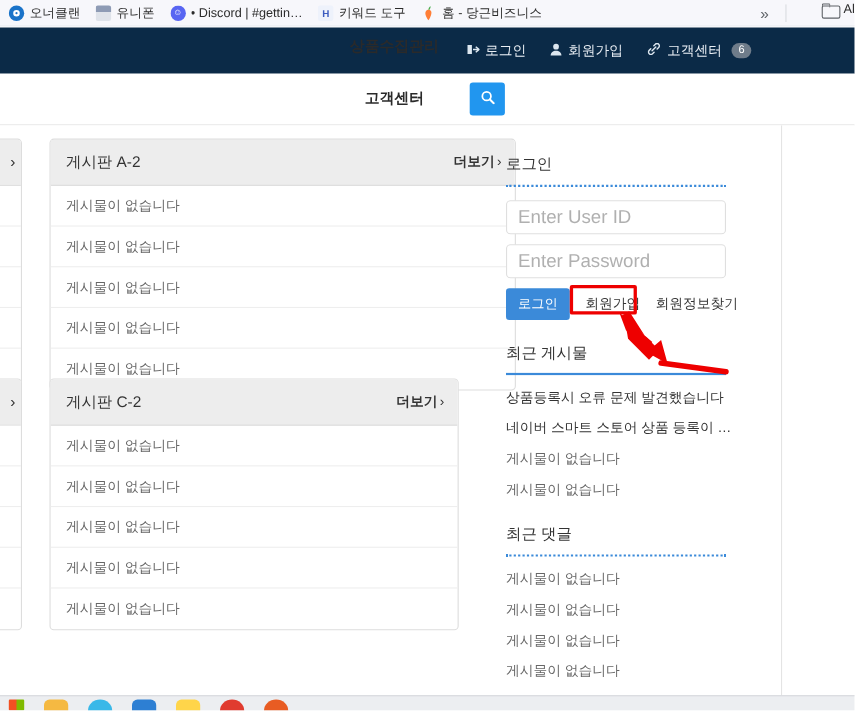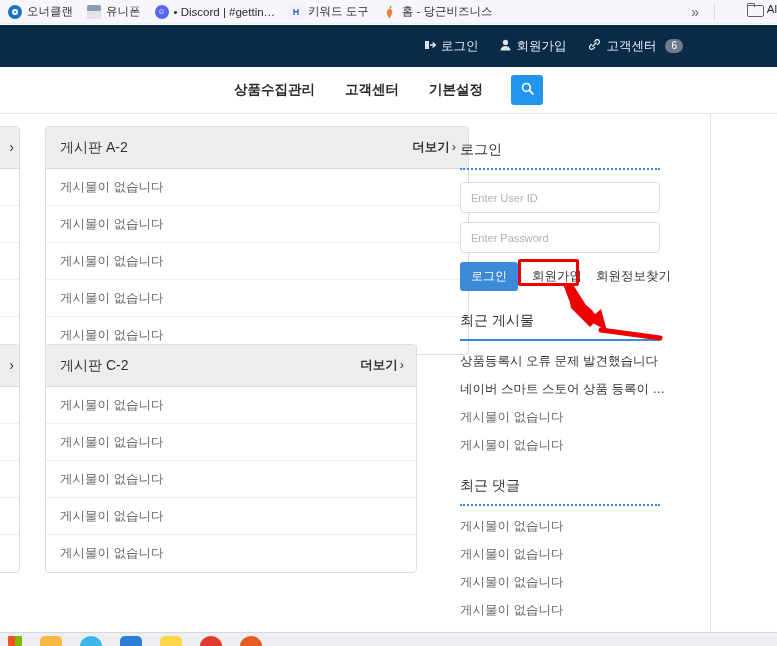--- a/index.html
+++ b/index.html
@@ -74,21 +74,21 @@
     background: #6f7c8a; color: #fff; font-size: 10px;
     border-radius: 9px; padding: 1px 6px 2px; margin-left: 4px;
   }
 
   
   .header {
     position: absolute; left: 0; top: 67px; width: 777px; height: 47px;
     background: #fff; border-bottom: 1px solid #e6e6e6;
     display: flex; align-items: center; justify-content: center; gap: 0;
   }
-  .menu-row { display: flex; align-items: center; gap: 30px; }
+  .menu-row { display: flex; align-items: center; gap: 30px; flex-direction: column; }
   .menu-item { font-size: 13.5px; font-weight: bold; color: #2a2a2a; white-space: nowrap; cursor: pointer; }
   .search-wrap { display: flex; align-items: center; margin-left: 22px; }
   .search-input {
     width: 158px; height: 30px; border: 1px solid #ddd; border-radius: 4px;
     padding: 0 9px; font-size: 13px; color: #555; outline: none; background:#fff;
     font-family: "Liberation Sans", sans-serif;
   }
   .search-input::placeholder { color: #aaa; }
   .search-btn {
     width: 32px; height: 30px; margin-left: 6px; border: none; border-radius: 3px;
@@ -135,21 +135,21 @@
   .sidebar { position: absolute; left: 460px; top: 0; width: 250px; }
   .side-h {
     font-size: 14px; color: #333; padding-bottom: 9px;
   }
   .side-rule { height: 2px; background: #3b8ad9; width: 200px; margin-bottom: 12px; }
   .side-rule.dotted { background: none; border-bottom: 2px dotted #3b8ad9; height: 0; }
 
   .login-field {
     display: block; width: 200px; height: 31px; margin-bottom: 9px;
     border: 1px solid #dfdfdf; border-radius: 4px; padding: 0 10px;
-    font-size: 11px; color: #555; outline: none;
+    font-size: 17px; color: #555; outline: none;
     font-family: "Liberation Sans", sans-serif; background: #fff;
   }
   .login-field::placeholder { color: #b0b0b0; }
   .login-actions { display: flex; align-items: center; gap: 9px; margin-top: 3px; }
   .btn-login {
     background: #3b8ad9; color: #fff; border: none; border-radius: 3px;
     font-size: 12px; padding: 6px 11px; cursor: pointer;
     font-family: "Liberation Sans", sans-serif;
   }
   .lnk-join, .lnk-find { font-size: 12.5px; color: #333; cursor: pointer; white-space: nowrap; }

